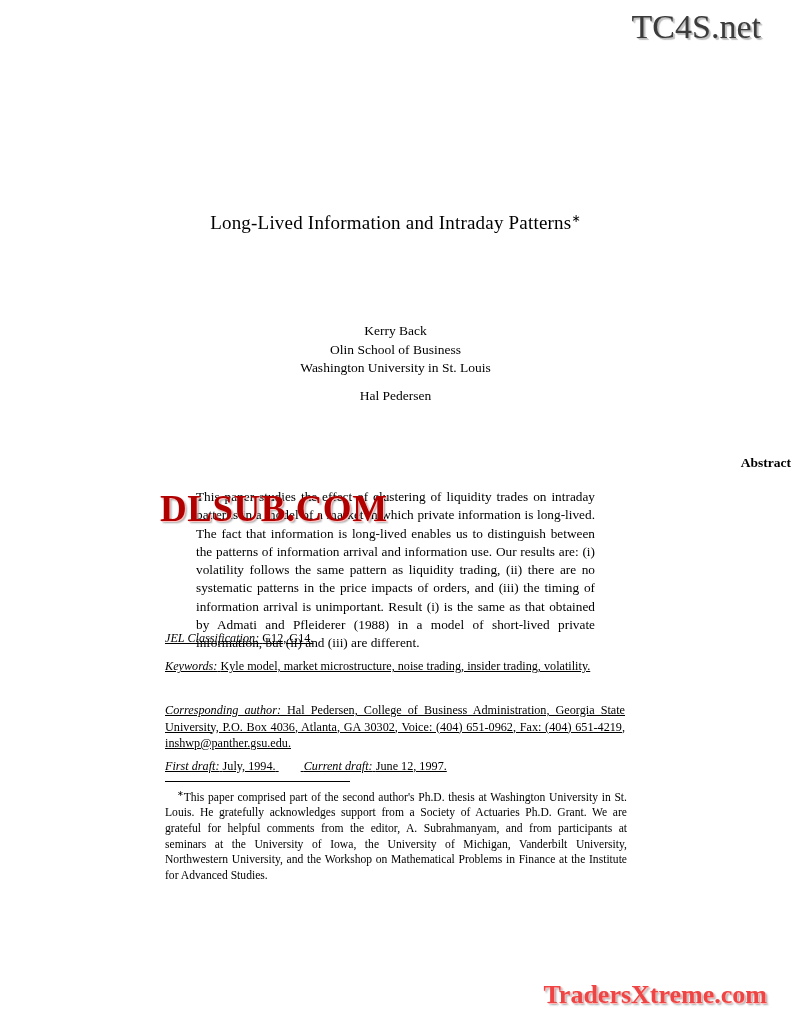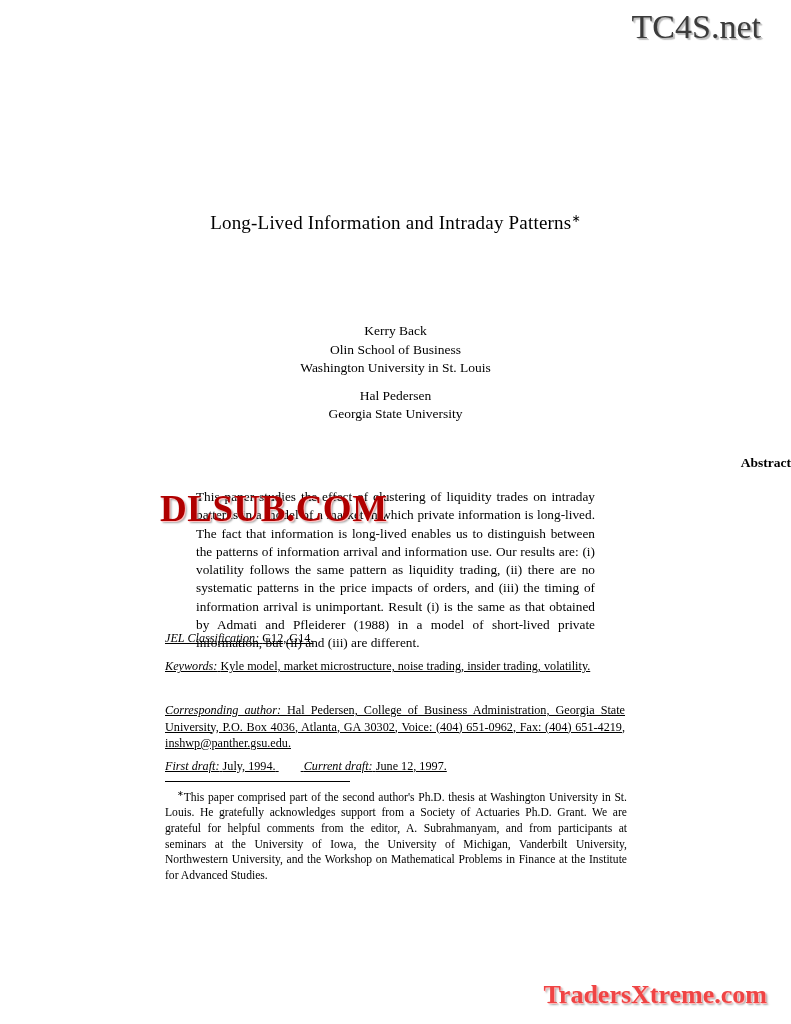--- a/index.html
+++ b/index.html
@@ -163,21 +163,20 @@
     </div>
 
     <div class="authors">
       <div class="author-block">
         <div>Kerry Back</div>
         <div>Olin School of Business</div>
         <div>Washington University in St. Louis</div>
       </div>
       <div class="author-block">
         <div>Hal Pedersen</div>
-        <div>Georgia State University</div>
       </div>
     </div>
 
     <div class="abstract-head">Abstract</div>
 
     <div class="abstract-body">This paper studies the effect of clustering of liquidity trades on intraday patterns in a model of a market in which private information is long-lived. The fact that information is long-lived enables us to distinguish between the patterns of information arrival and information use. Our results are: (i) volatility follows the same pattern as liquidity trading, (ii) there are no systematic patterns in the price impacts of orders, and (iii) the timing of information arrival is unimportant. Result (i) is the same as that obtained by Admati and Pfleiderer (1988) in a model of short-lived private information, but (ii) and (iii) are different.</div>
 
     <div class="meta meta-jel">
       <i>JEL Classification:</i>
       <span>G12, G14.</span>

